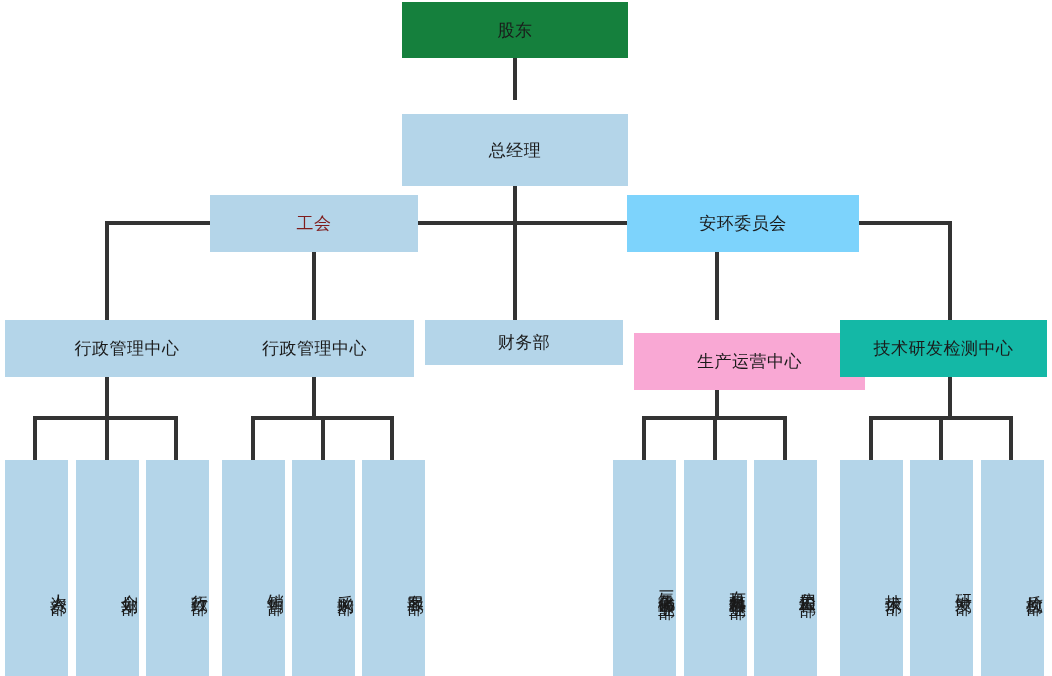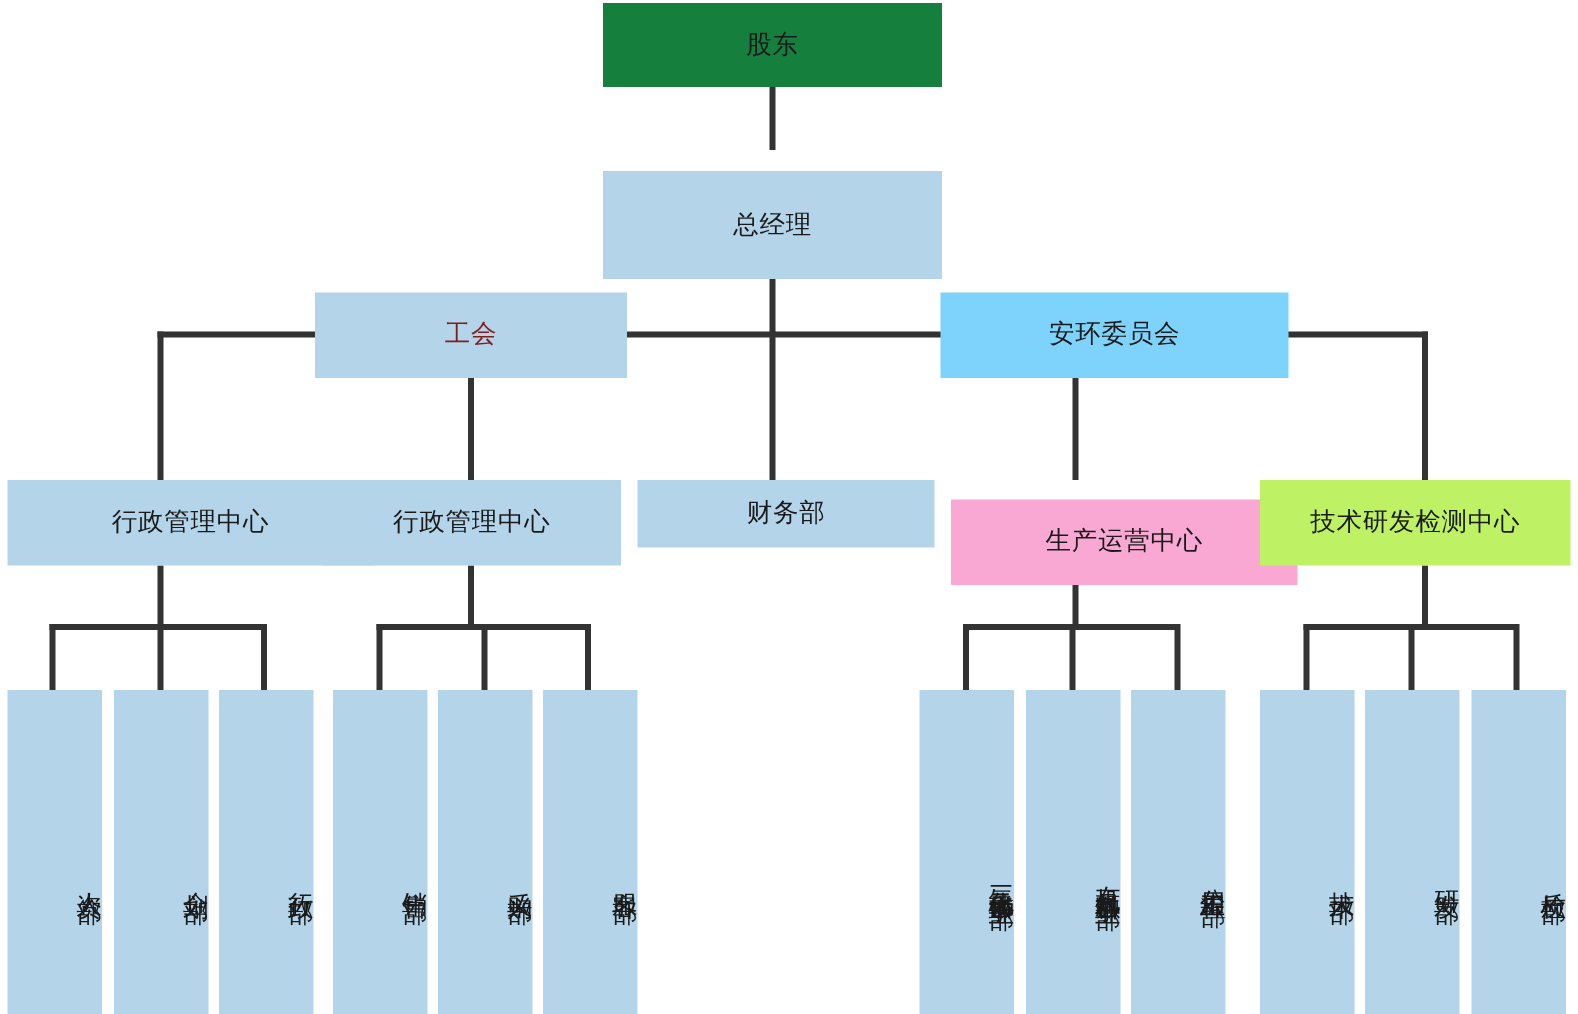--- a/index.html
+++ b/index.html
@@ -83,21 +83,21 @@
     </div>
   <div id="node-layer">
       <div class="node" style="left: 402px; top: 2px; width: 226px; height: 56px; background: #15803d; color: rgb(26, 26, 26);">股东</div>
       <div class="node" style="left: 402px; top: 114px; width: 226px; height: 72px; background: rgb(180, 213, 233); color: rgb(26, 26, 26);">总经理</div>
       <div class="node" style="left: 210px; top: 195px; width: 208px; height: 57px; background: rgb(180, 213, 233); color: #7f1d1d;">工会</div>
       <div class="node" style="left: 627px; top: 195px; width: 232px; height: 57px; background: #7dd3fc; color: rgb(26, 26, 26);">安环委员会</div>
       <div class="node" style="left: 5px; top: 320px; width: 244px; height: 57px; background: rgb(180, 213, 233); color: rgb(26, 26, 26);">行政管理中心</div>
       <div class="node" style="left: 215px; top: 320px; width: 199px; height: 57px; background: rgb(180, 213, 233); color: rgb(26, 26, 26);">行政管理中心</div>
       <div class="node" style="left: 425px; top: 320px; width: 198px; height: 45px; background: rgb(180, 213, 233); color: rgb(26, 26, 26);">财务部</div>
       <div class="node" style="left: 634px; top: 333px; width: 231px; height: 57px; background: #f9a8d4; color: rgb(26, 26, 26);">生产运营中心</div>
-      <div class="node" style="left: 840px; top: 320px; width: 207px; height: 57px; background: #bef264; color: rgb(26, 26, 26);">技术研发检测中心</div>
+      <div class="node" style="left: 840px; top: 320px; width: 207px; height: 57px; background: #14b8a6; color: rgb(26, 26, 26);">技术研发检测中心</div>
       <div class="node vertical" style="left: 5px; top: 460px; width: 63px; height: 216px; background: rgb(180, 213, 233); color: rgb(26, 26, 26);">人资部</div>
       <div class="node vertical" style="left: 76px; top: 460px; width: 63px; height: 216px; background: rgb(180, 213, 233); color: rgb(26, 26, 26);">企划部</div>
       <div class="node vertical" style="left: 146px; top: 460px; width: 63px; height: 216px; background: rgb(180, 213, 233); color: rgb(26, 26, 26);">行政部</div>
       <div class="node vertical" style="left: 222px; top: 460px; width: 63px; height: 216px; background: rgb(180, 213, 233); color: rgb(26, 26, 26);">销售部</div>
       <div class="node vertical" style="left: 292px; top: 460px; width: 63px; height: 216px; background: rgb(180, 213, 233); color: rgb(26, 26, 26);">采购部</div>
       <div class="node vertical" style="left: 362px; top: 460px; width: 63px; height: 216px; background: rgb(180, 213, 233); color: rgb(26, 26, 26);">客服部</div>
       <div class="node vertical" style="left: 613px; top: 460px; width: 63px; height: 216px; background: rgb(180, 213, 233); color: rgb(26, 26, 26);">三氯化磷事业部</div>
       <div class="node vertical" style="left: 684px; top: 460px; width: 63px; height: 216px; background: rgb(180, 213, 233); color: rgb(26, 26, 26);">有机颜料事业部</div>
       <div class="node vertical" style="left: 754px; top: 460px; width: 63px; height: 216px; background: rgb(180, 213, 233); color: rgb(26, 26, 26);">公用工程部</div>
       <div class="node vertical" style="left: 840px; top: 460px; width: 63px; height: 216px; background: rgb(180, 213, 233); color: rgb(26, 26, 26);">技术部</div>

